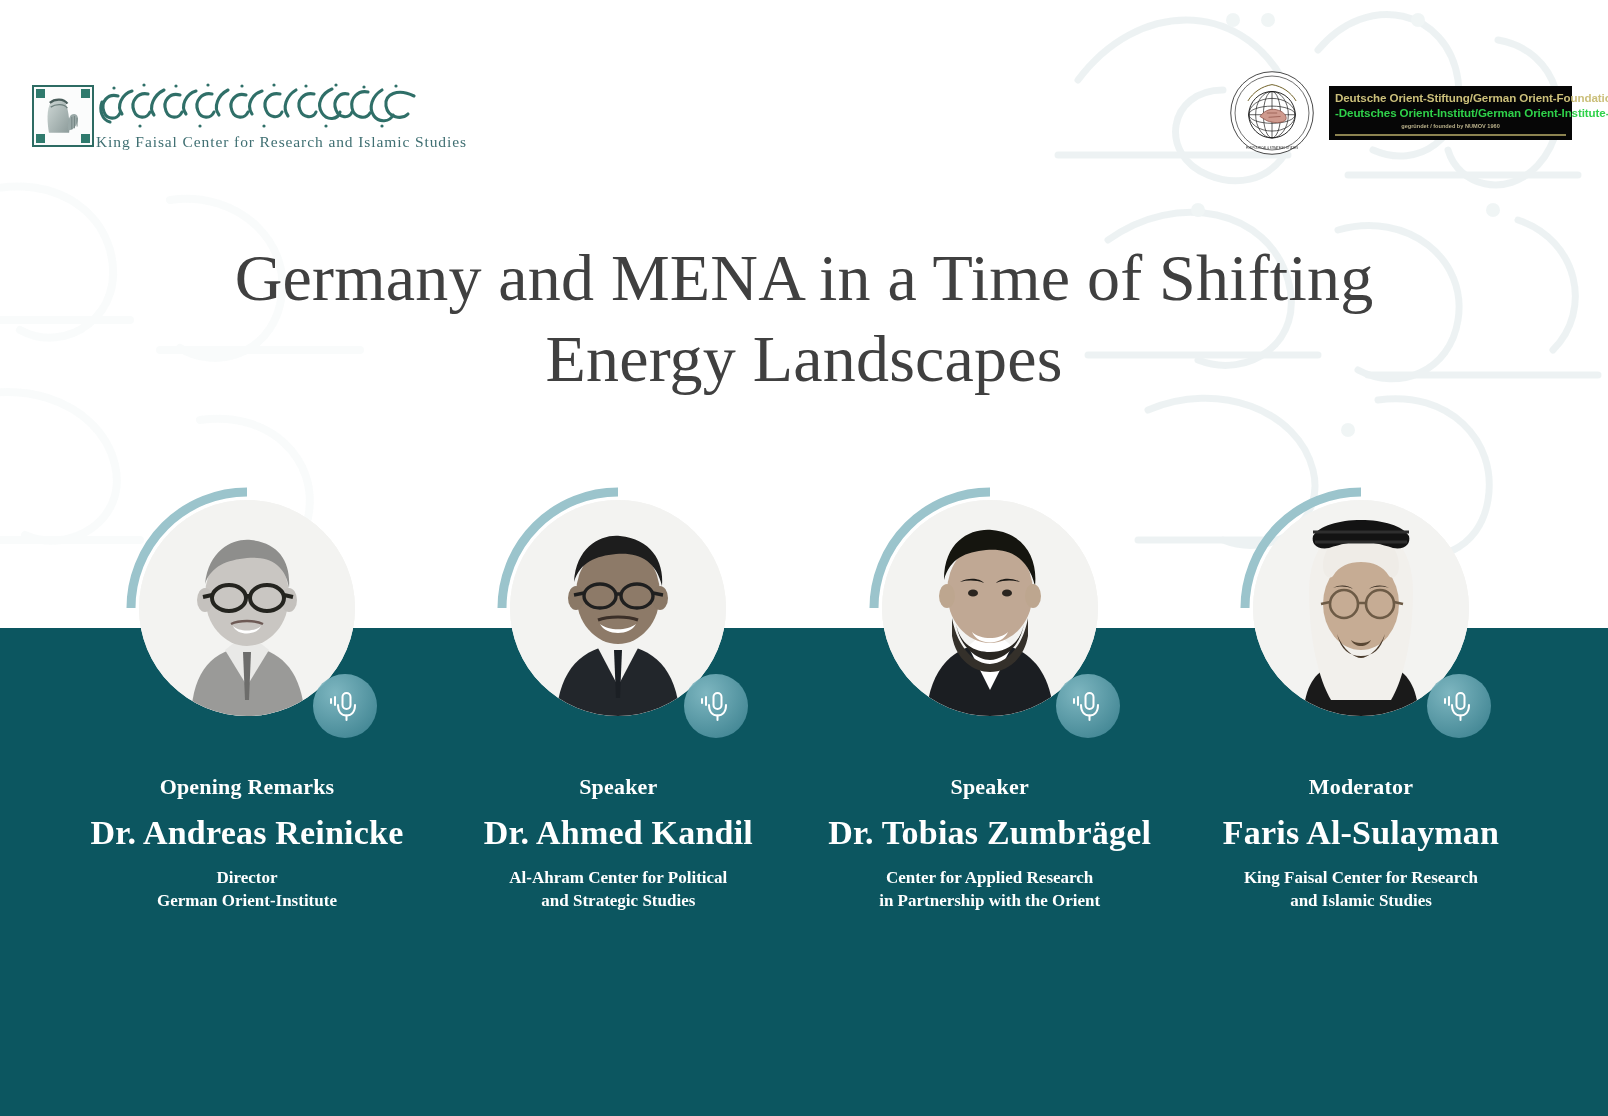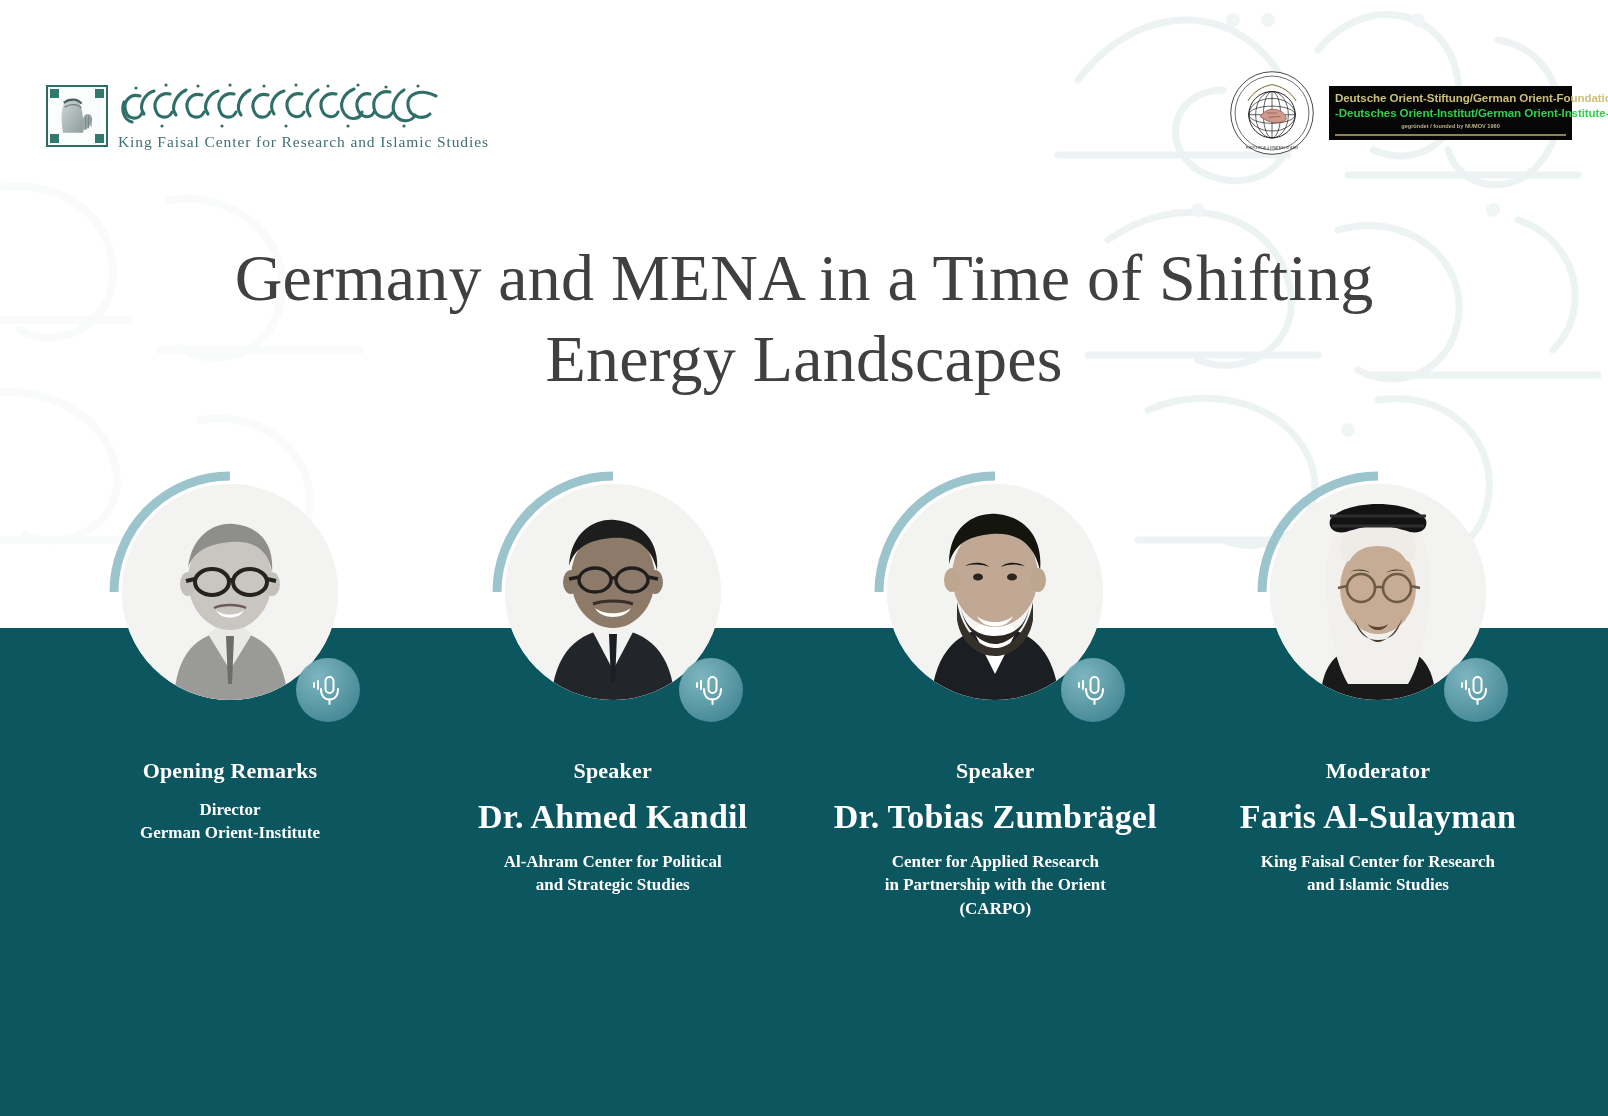--- a/index.html
+++ b/index.html
@@ -36,22 +36,22 @@
   .teal-band{
     position:absolute;
     left:0; right:0;
     top:628px; bottom:0;
     background:#0C5660;
   }
 
   
   .logo-left{
     position:absolute;
-    left:46px; top:80px;
-    display:flex; align-items:center; gap:10px;
+    left:32px; top:80px;
+    display:flex; align-items:center; gap:2px;
   }
   .kf-emblem{
     width:62px;height:62px;
     border:2px solid #2d6b63;
     position:relative;
     background:#fbfcfc;
     box-sizing:border-box;
     flex:0 0 auto;
   }
   .kf-emblem .corner{
@@ -119,24 +119,24 @@
     font-size:66px;
     line-height:1.22;
     letter-spacing:.2px;
     padding:0 120px;
     box-sizing:border-box;
   }
 
   
   .speakers{
     position:absolute;
-    left:0; right:0; top:468px;
+    left:0; right:0; top:484px;
     display:flex;
     justify-content:space-between;
-    padding:0 46px;
+    padding:0 63px;
     box-sizing:border-box;
   }
   .speaker{
     width:368px;
     display:flex;
     flex-direction:column;
     align-items:center;
   }
   .portrait-wrap{
     position:relative;
@@ -372,20 +372,21 @@
             <path d="M13,19 C13,26 16.5,29.5 21.5,29.5 C26.5,29.5 30,26 30,19" fill="none" stroke="#ffffff" stroke-width="2" stroke-linecap="round"></path>
             <line x1="21.5" y1="29.5" x2="21.5" y2="34" stroke="#ffffff" stroke-width="2" stroke-linecap="round"></line>
             <g stroke="#ffffff" stroke-width="2" stroke-linecap="round">
               <line x1="6" y1="13" x2="6" y2="17"></line>
               <line x1="10" y1="11" x2="10" y2="19"></line>
             </g>
           </svg>
         </div>
       </div>
       <div class="role">Opening Remarks</div>
+      <div class="name">Dr. Andreas Reinicke</div>
       <div class="affil">
         <div>Director</div>
         <div>German Orient-Institute</div>
       </div>
     </div>
 
     <div class="speaker">
       <div class="portrait-wrap">
         <svg class="ring" viewBox="0 0 248 248" aria-hidden="true">
           <path d="M124,8 A116,116 0 0 0 8,124" fill="none" stroke="#9BC4CC" stroke-width="9" stroke-linecap="butt"></path>
@@ -472,21 +473,20 @@
               <line x1="10" y1="11" x2="10" y2="19"></line>
             </g>
           </svg>
         </div>
       </div>
       <div class="role">Speaker</div>
       <div class="name">Dr. Tobias Zumbrägel</div>
       <div class="affil">
         <div>Center for Applied Research</div>
         <div>in Partnership with the Orient</div>
-        <div>(CARPO)</div>
       </div>
     </div>
 
     <div class="speaker">
       <div class="portrait-wrap">
         <svg class="ring" viewBox="0 0 248 248" aria-hidden="true">
           <path d="M124,8 A116,116 0 0 0 8,124" fill="none" stroke="#9BC4CC" stroke-width="9" stroke-linecap="butt"></path>
         </svg>
         <div class="photo-disc">
           <svg viewBox="0 0 216 216" aria-hidden="true">

